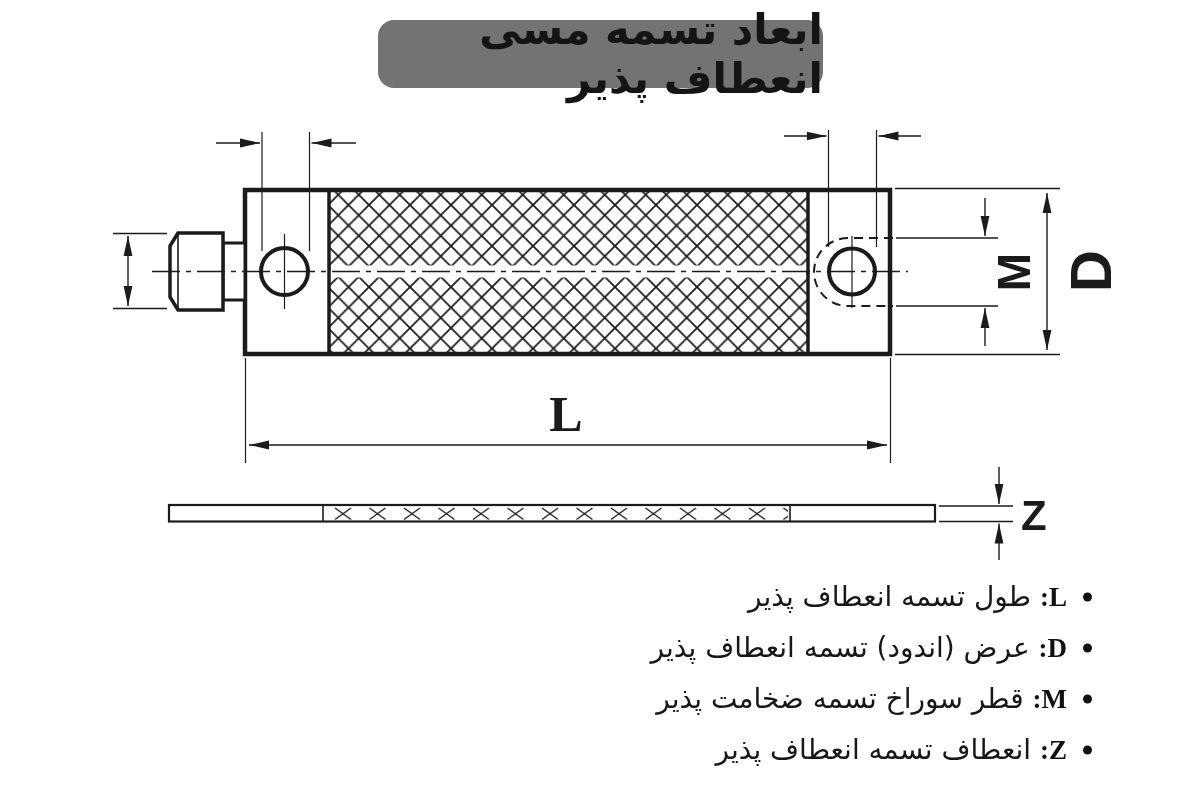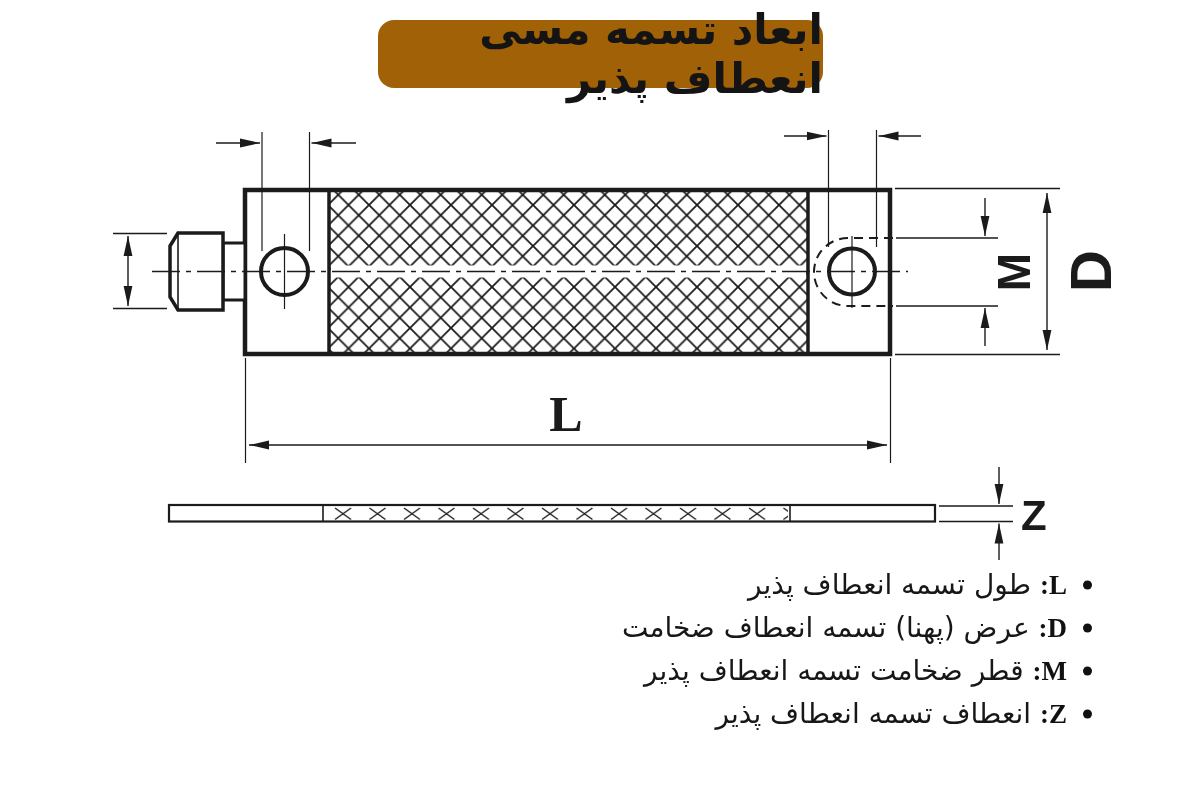--- a/index.html
+++ b/index.html
@@ -1,26 +1,26 @@
 <!DOCTYPE html>
 <html lang="fa"><head>
 <meta charset="utf-8">
 <style>
   html,body{margin:0;padding:0;background:#fff;}
   .page{position:relative;width:1200px;height:800px;background:#ffffff;overflow:hidden;
         font-family:"DejaVu Sans",sans-serif;color:#1b1b1b;}
   .title-box{position:absolute;left:378px;top:20px;width:445px;height:68px;
-             background:#a16207;border-radius:16px;display:flex;align-items:center;justify-content:center;
+             background:#737373;border-radius:16px;display:flex;align-items:center;justify-content:center;
              direction:rtl;}
   .title-box span{font-weight:bold;font-size:42px;color:#141414;letter-spacing:-1px;}
   svg.drawing{position:absolute;left:0;top:0;width:1200px;height:800px;}
   .legend{position:absolute;top:570px;right:106px;margin:0;padding:0;list-style:none;
           direction:rtl;text-align:right;}
-  .legend li{position:relative;padding-right:27px;margin-bottom:13px;line-height:30px;
-             font-size:28px;color:#171717;white-space:nowrap;}
+  .legend li{position:relative;padding-right:27px;margin-bottom:13px;line-height:38px;
+             font-size:28px;color:#171717;white-space:nowrap;margin-top:8px;}
   .legend li::before{content:"";position:absolute;right:2px;top:50%;transform:translateY(-50%);
              width:9px;height:9px;border-radius:50%;background:#111;}
   .legend .dim{font-family:"Liberation Serif",serif;font-weight:bold;font-size:27px;color:#111;}
 </style>
 </head>
 <body>
 
 <div class="page">
 
   <div class="title-box">
@@ -119,25 +119,25 @@
     </g>
   </svg>
 
   <ul class="legend">
     <li>
       <span class="dim">L:</span>
       <span>طول تسمه انعطاف پذیر</span>
     </li>
     <li>
       <span class="dim">D:</span>
-      <span>عرض (پهنا) تسمه انعطاف ضخامت</span>
+      <span>عرض (اندود) تسمه انعطاف پذیر</span>
     </li>
     <li>
       <span class="dim">M:</span>
-      <span>قطر ضخامت تسمه انعطاف پذیر</span>
+      <span>قطر سوراخ تسمه ضخامت پذیر</span>
     </li>
     <li>
       <span class="dim">Z:</span>
       <span>انعطاف تسمه انعطاف پذیر</span>
     </li>
   </ul>
 
 </div>
 
 </body></html>

